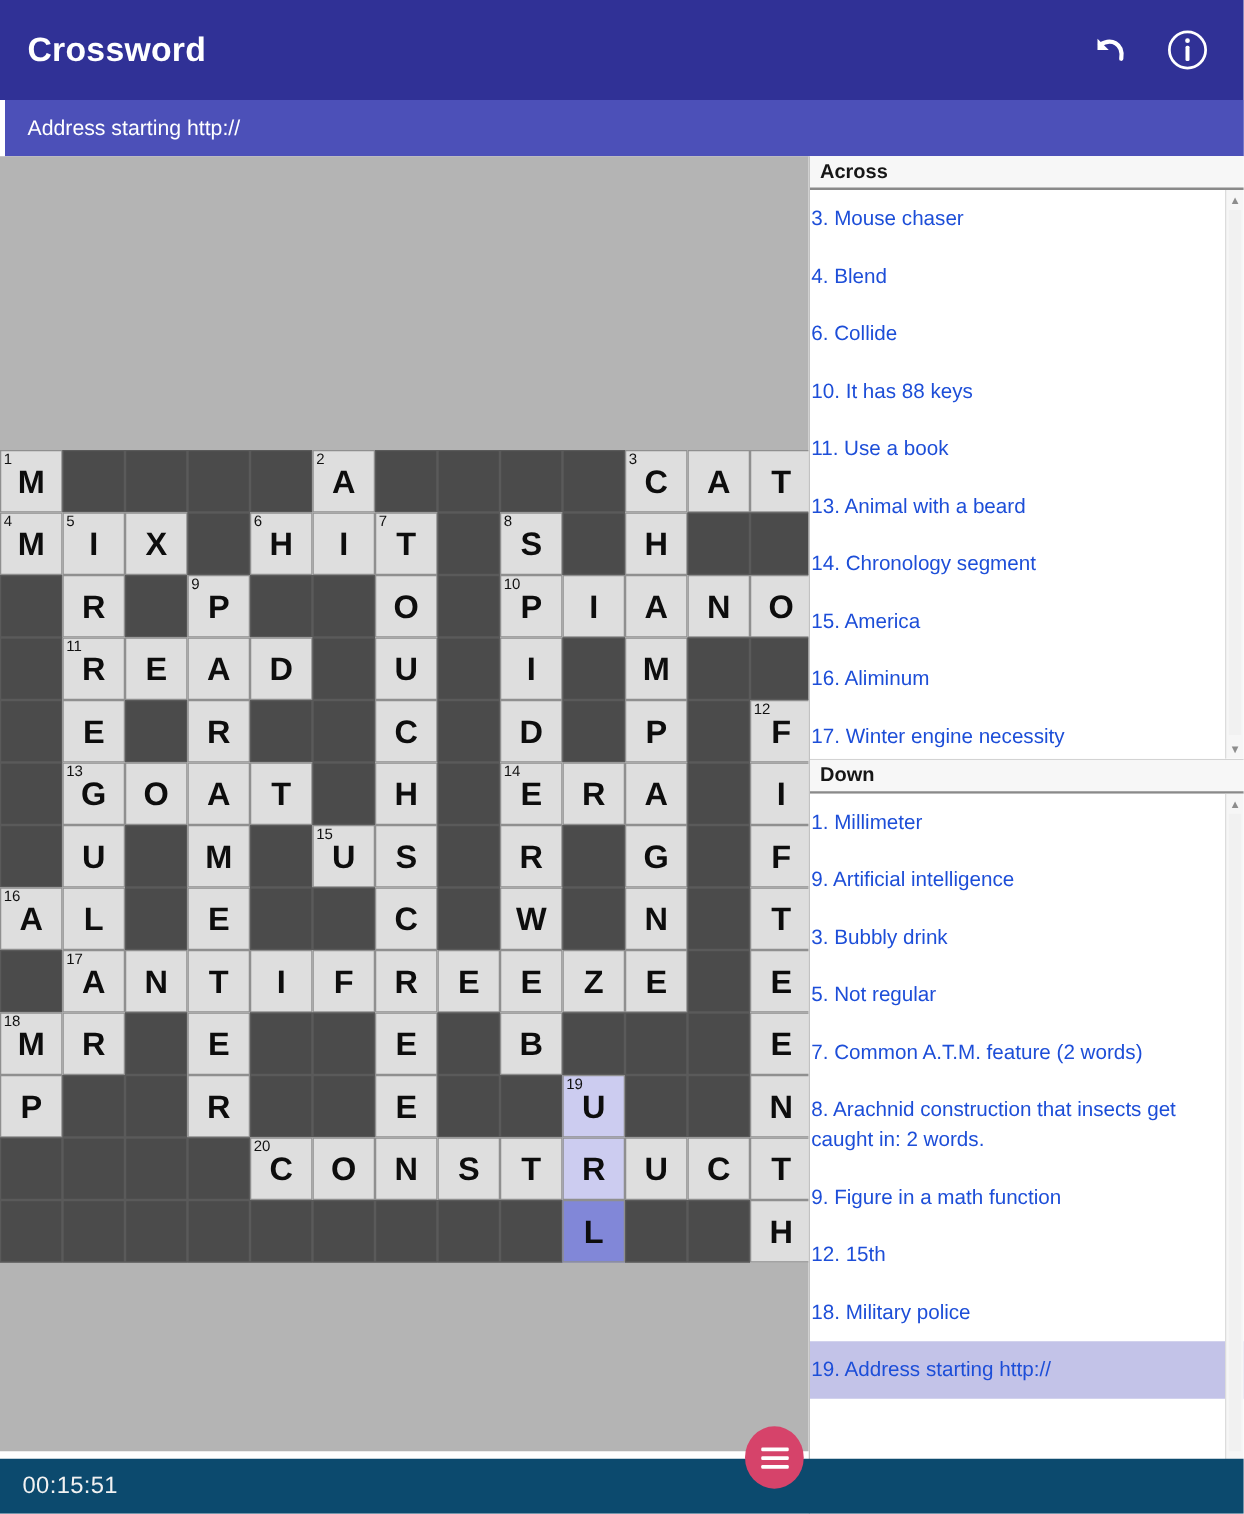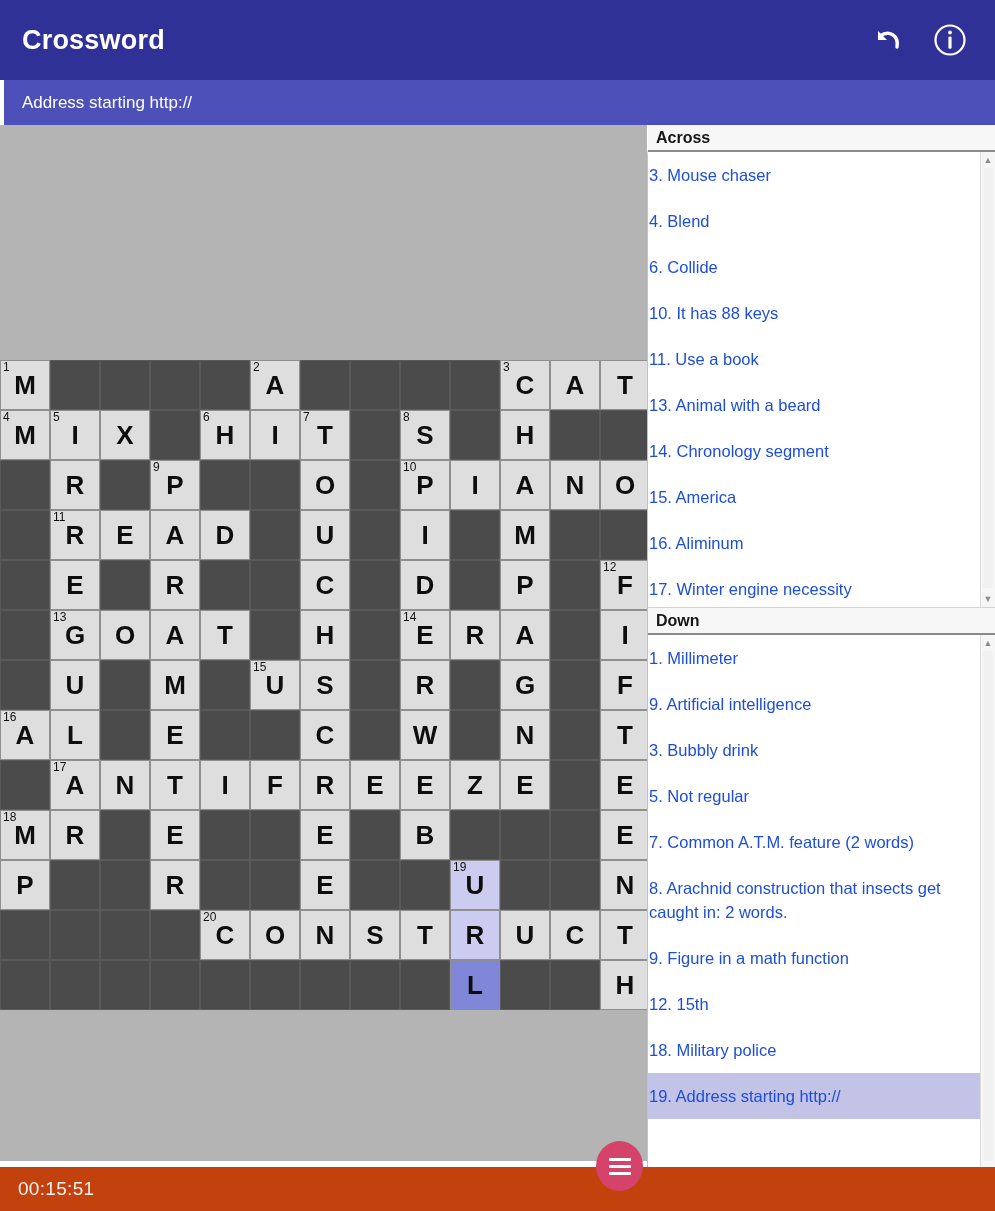--- a/index.html
+++ b/index.html
@@ -133,21 +133,21 @@
     border-radius: 1px;
   }
 
   
   #status-bar {
     position: absolute;
     left: 0;
     top: 1167px;
     width: 995px;
     height: 44px;
-    background: #c2410c;
+    background: #0c4a6e;
     display: flex;
     align-items: center;
     box-sizing: border-box;
     padding-left: 18px;
     z-index: 5;
   }
   #timer {
     color: #f2f2f2;
     font-size: 19px;
     letter-spacing: 0.3px;
@@ -156,21 +156,20 @@
   
   #clue-panels {
     position: absolute;
     top: 125px;
     left: 647px;
     width: 348px;
     height: 1086px;
     background: #ffffff;
     border-left: 1px solid #c2c2c2;
     box-sizing: border-box;
-    border-radius: 32px;
   }
   .panel-head {
     height: 27px;
     background: #f7f7f7;
     border-bottom: 2px solid #8a8a8a;
     display: flex;
     align-items: center;
     padding-left: 8px;
     box-sizing: border-box;
     font-size: 16px;

